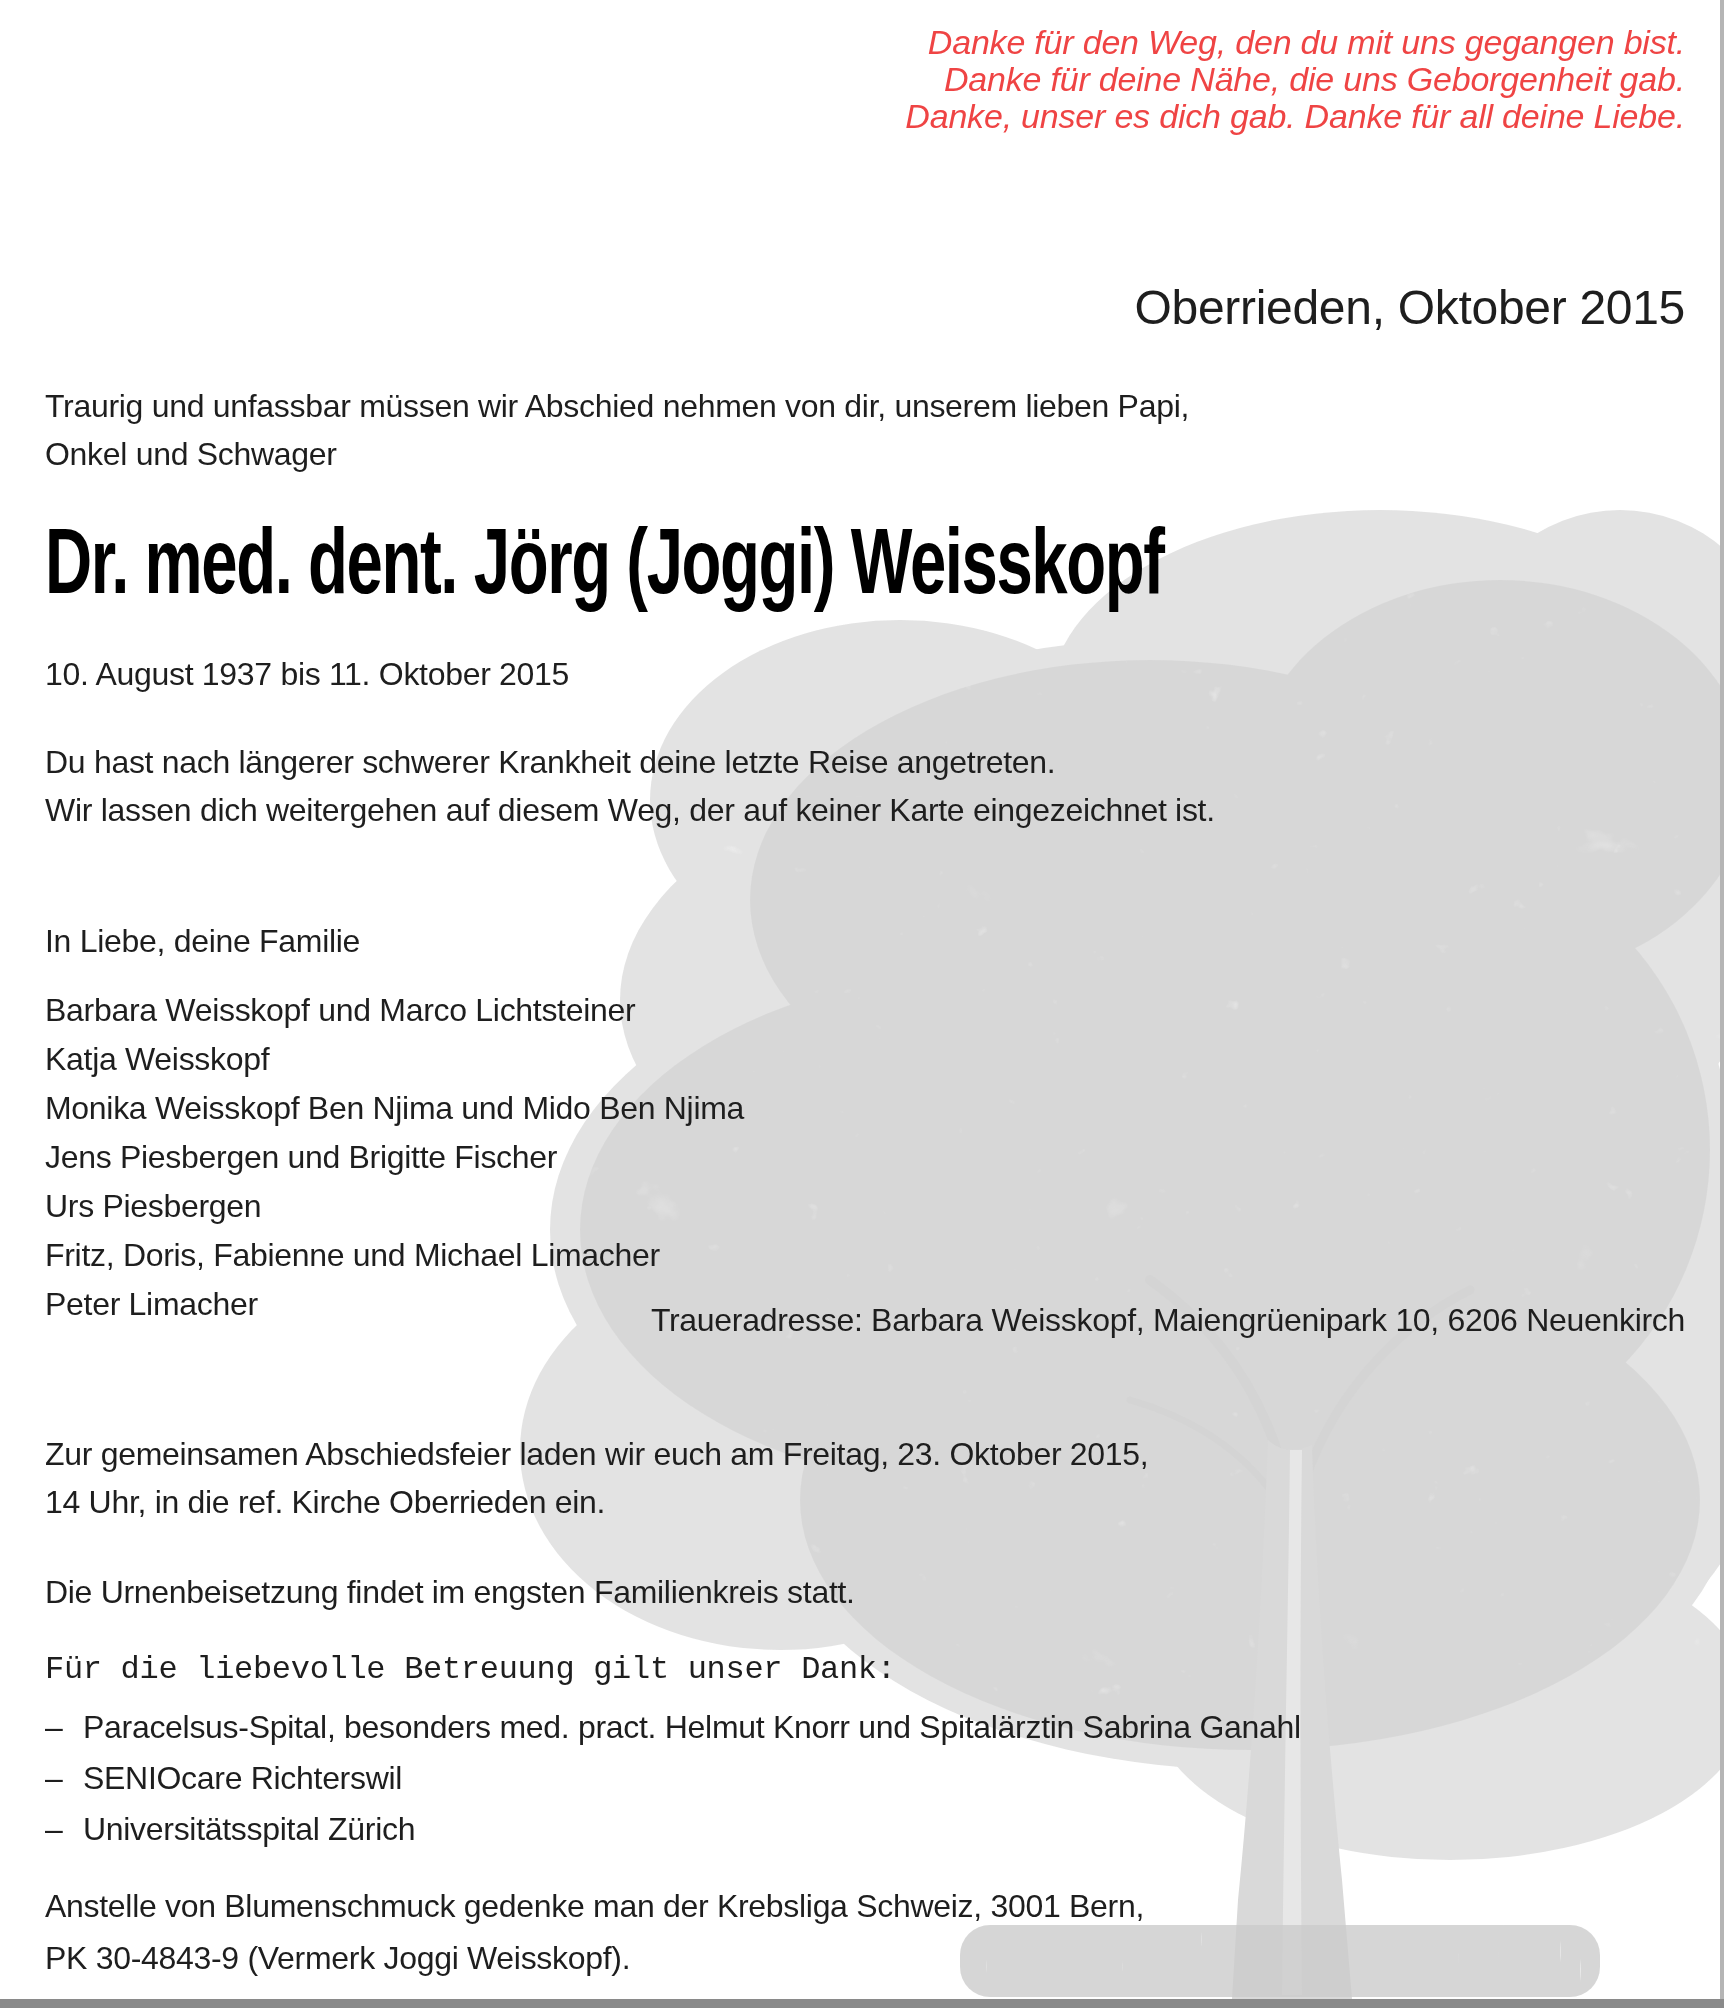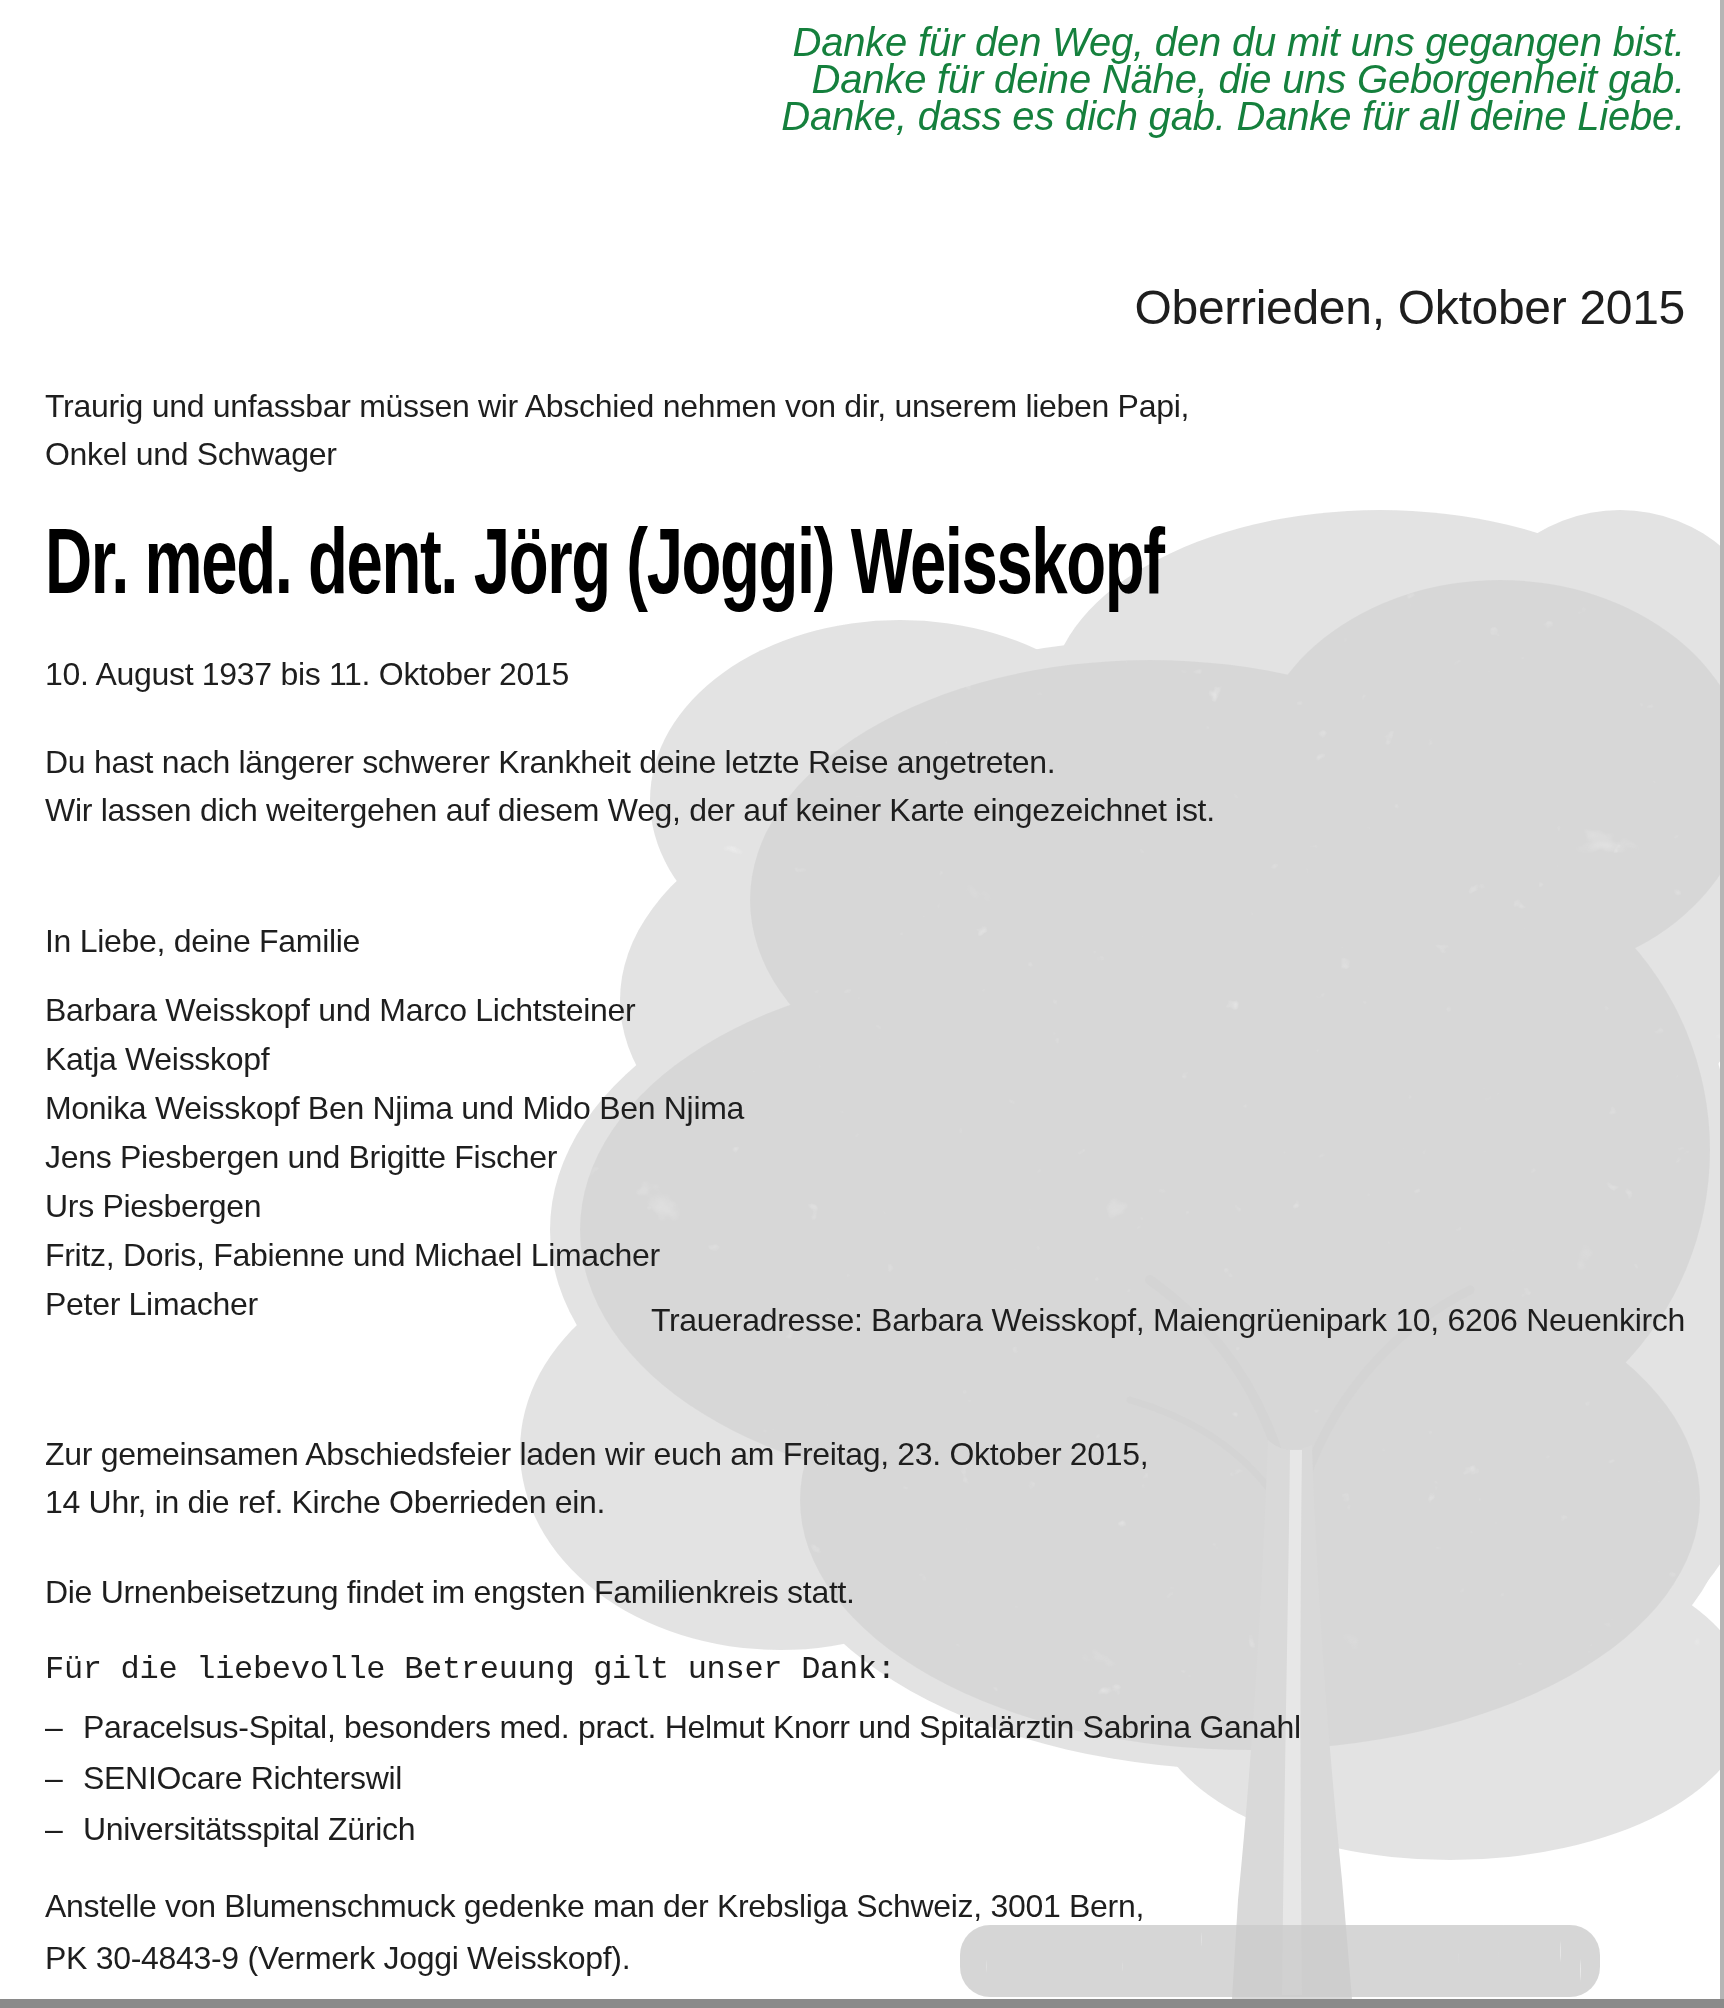--- a/index.html
+++ b/index.html
@@ -10,21 +10,21 @@
     background:#ffffff;
     overflow:hidden;
     font-family:"Liberation Sans","DejaVu Sans",sans-serif;
     color:#1e1e1e;
   }
   .tree-svg{position:absolute;left:0;top:0;width:1724px;height:2008px;pointer-events:none;}
   .block{position:absolute;left:45px;right:39px;}
   .line{white-space:nowrap;}
   .quote{
     top:24px;text-align:right;font-style:italic;
-    font-size:40px;line-height:37px;letter-spacing:-0.2px;color:#15803d;
+    font-size:34px;line-height:37px;letter-spacing:-0.2px;color:#ef4444;
   }
   .dateline{
     top:280px;text-align:right;font-size:48px;letter-spacing:-0.3px;
   }
   .body-text{font-size:32px;line-height:48px;letter-spacing:-0.3px;}
   .intro{top:382px;}
   .headline{
     top:506px;
     font-size:92px;font-weight:bold;color:#000;
     letter-spacing:-2px;line-height:110px;
@@ -115,21 +115,21 @@
     <path d="M1290,1450 C1288,1620 1284,1800 1282,1995 L1302,1995 C1300,1800 1300,1600 1302,1450 Z" fill="#e7e7e7"></path>
 
     <g filter="url(#grassTex)" opacity="0.8">
       <rect x="960" y="1925" width="640" height="72" rx="30"></rect>
     </g>
   </svg>
 
   <div class="block quote">
     <div class="line">Danke für den Weg, den du mit uns gegangen bist.</div>
     <div class="line">Danke für deine Nähe, die uns Geborgenheit gab.</div>
-    <div class="line">Danke, dass es dich gab. Danke für all deine Liebe.</div>
+    <div class="line">Danke, unser es dich gab. Danke für all deine Liebe.</div>
   </div>
 
   <div class="block dateline">Oberrieden, Oktober 2015</div>
 
   <div class="block body-text intro">
     <div class="line">Traurig und unfassbar müssen wir Abschied nehmen von dir, unserem lieben Papi,</div>
     <div class="line">Onkel und Schwager</div>
   </div>
 
   <h1 class="block headline" style="margin:0;">Dr. med. dent. Jörg (Joggi) Weisskopf</h1>

